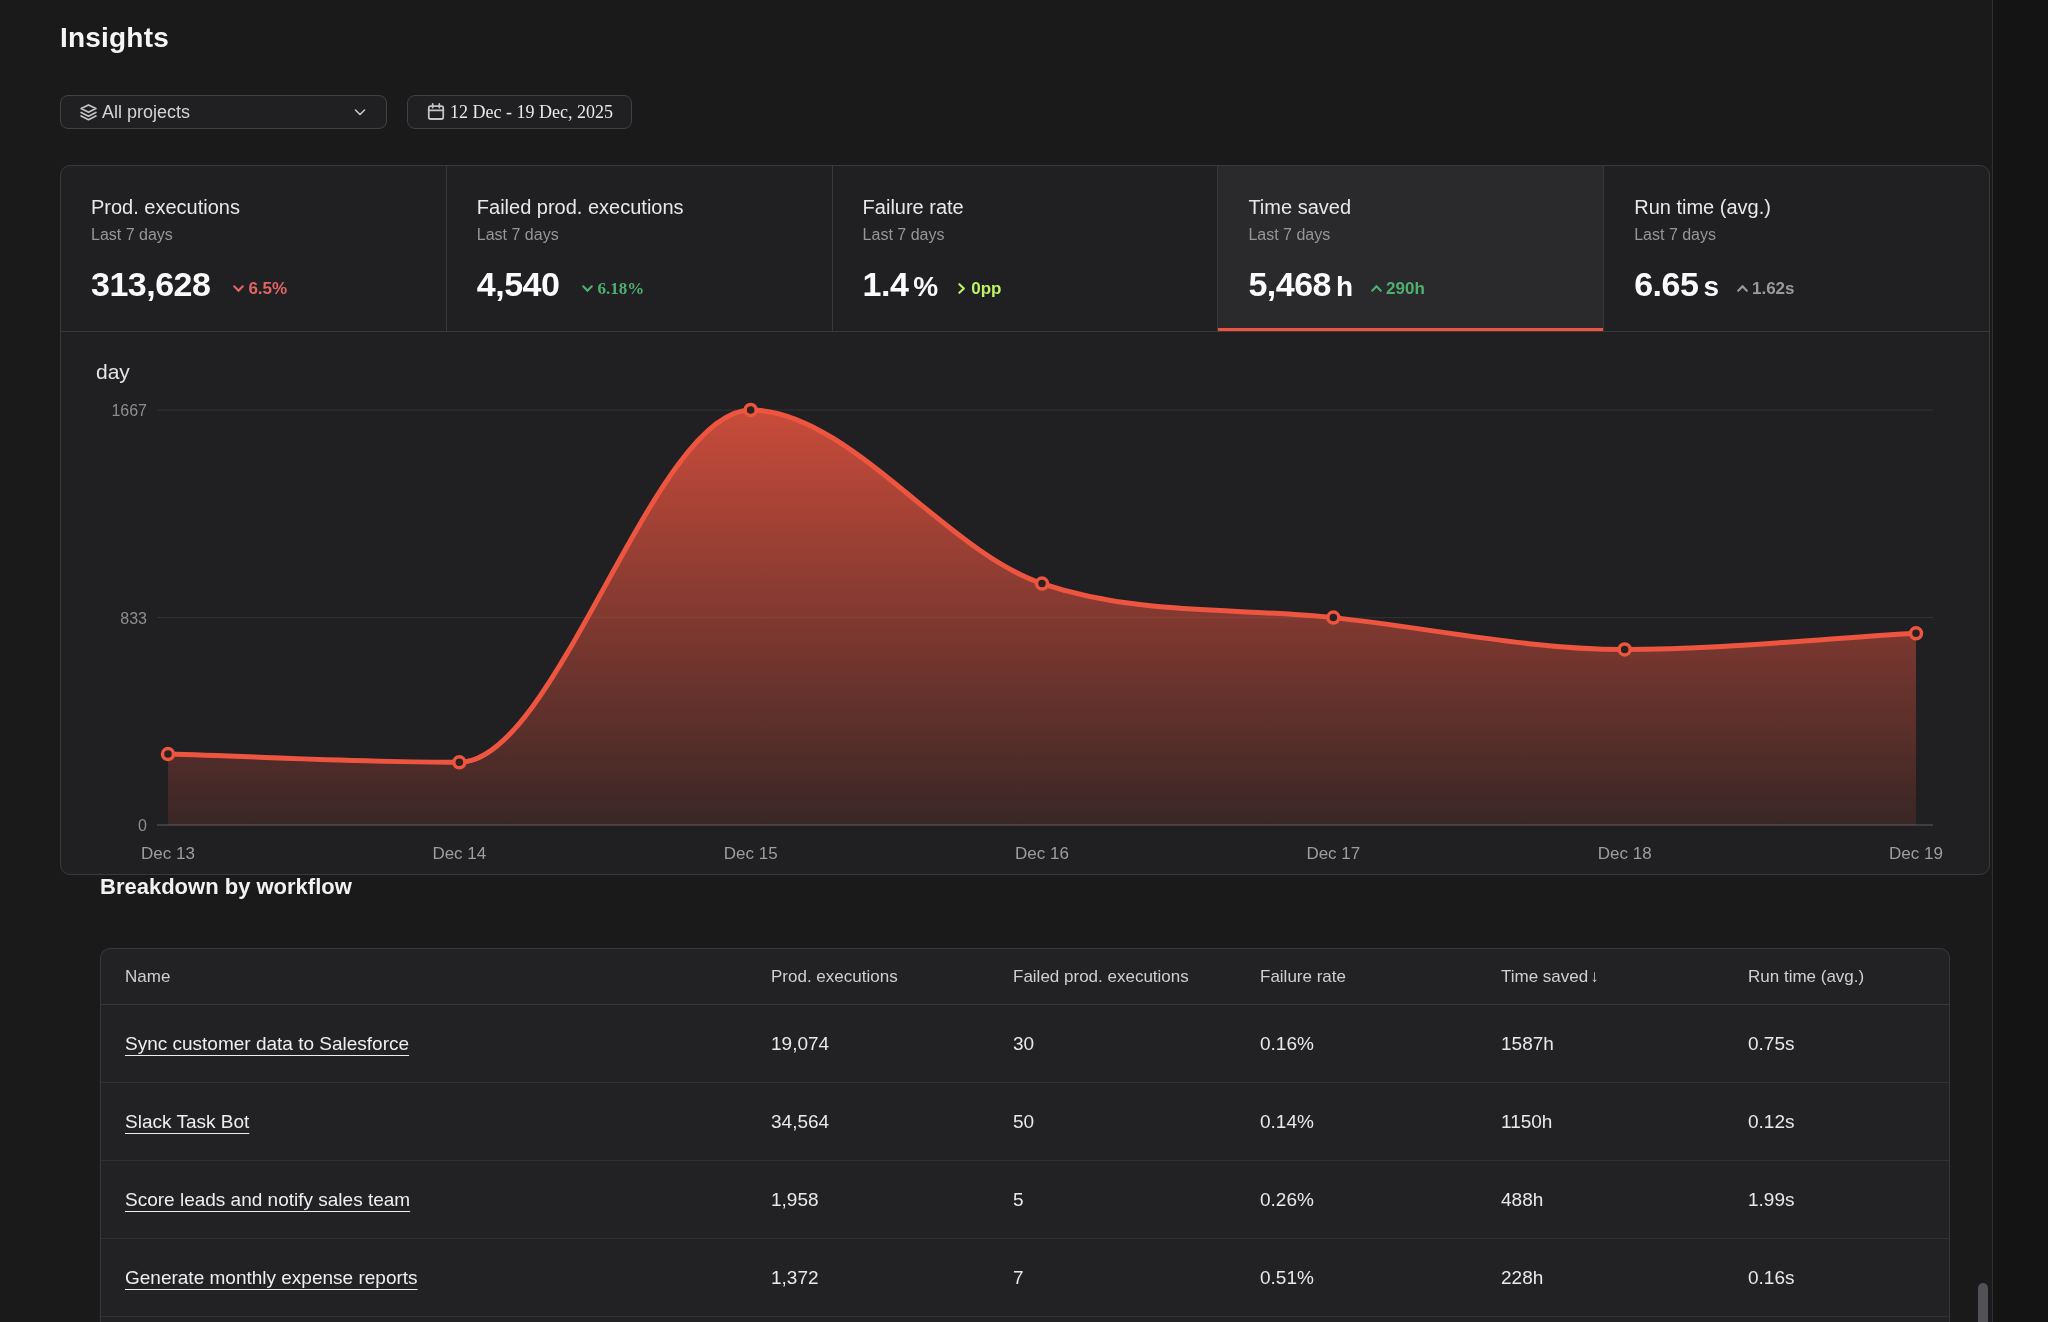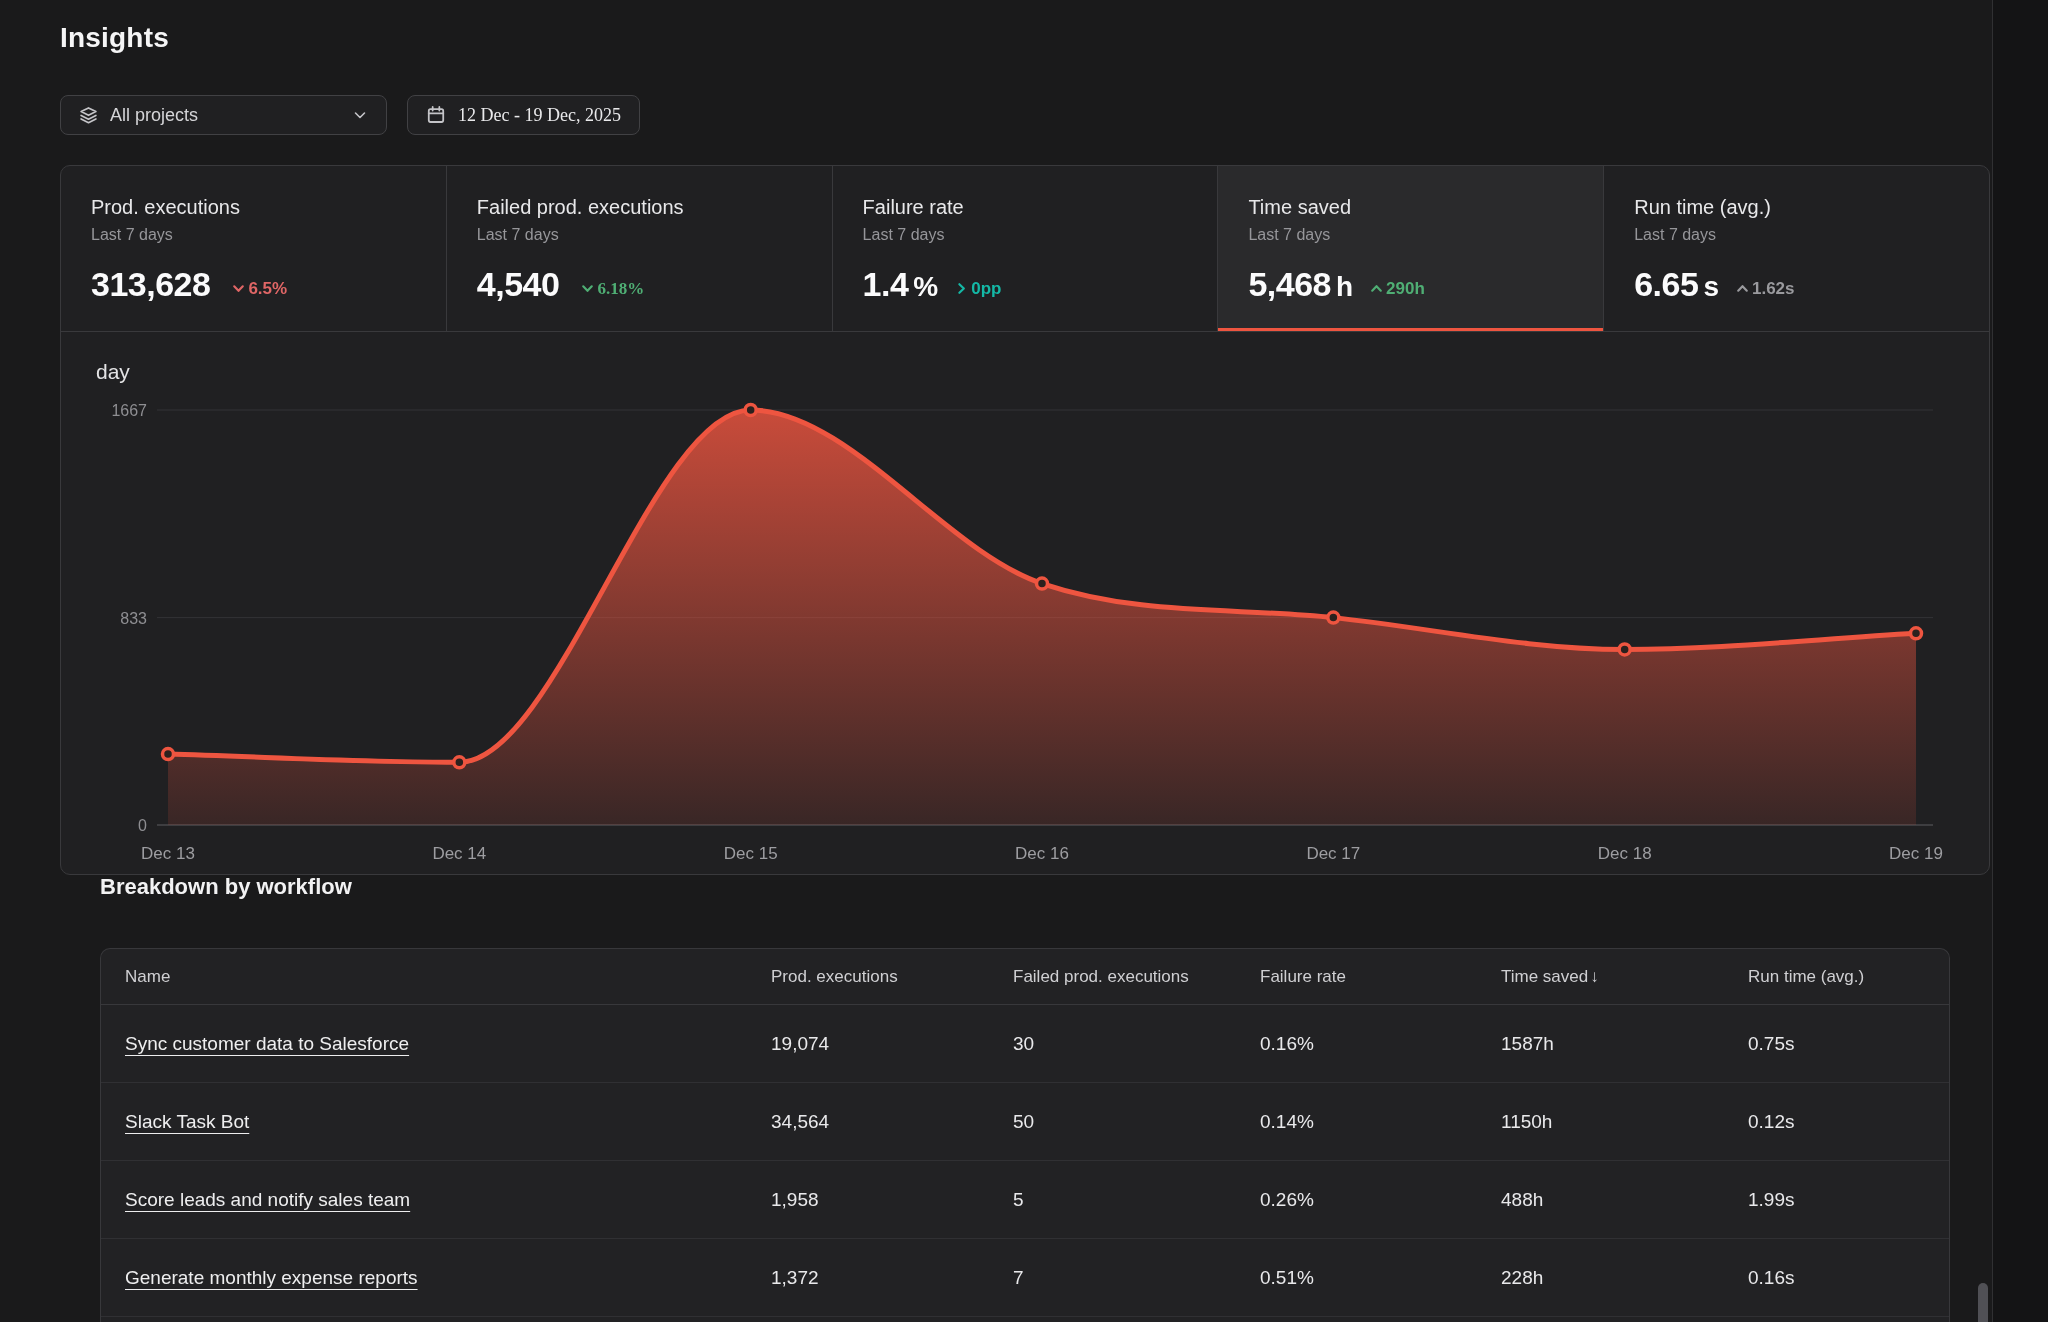--- a/index.html
+++ b/index.html
@@ -11,21 +11,21 @@
     position:relative;
   }
   .right-strip { position:absolute; left:1992px; top:0; width:56px; height:1322px;
     background:#141415; border-left:1px solid #303032; }
   .scroll-thumb { position:absolute; left:1978px; top:1283px; width:10px; height:60px;
     background:#505055; border-radius:5px; }
 
   .page-title { position:absolute; left:60px; top:22px; font-size:28px; font-weight:700; color:#f5f5f6; letter-spacing:0.2px; }
 
   .filter-row { position:absolute; left:60px; top:95px; height:50px; display:flex; gap:20px; }
-  .pill { height:40px; display:flex; align-items:center; gap:12px; padding:0 18px;
+  .pill { height:34px; display:flex; align-items:center; gap:4px; padding:0 18px;
     background:#202022; border:1px solid #414144; border-radius:8px; cursor:pointer; }
   .pill-label { font-size:18px; color:#d4d4d7; }
   .pill .spacer { flex:1; }
   .project-pill { width:327px; }
   .date-pill { }
   .icon { display:inline-flex; align-items:center; justify-content:center; }
   .icon svg { stroke:#c4c4c8; fill:none; stroke-width:1.6; stroke-linecap:round; stroke-linejoin:round; }
 
   
   .panel { position:absolute; left:60px; top:165px; width:1930px; height:710px;
@@ -134,21 +134,21 @@
         </span>
       </div>
     </div>
 
     <div class="card">
       <div class="card-title">Failure rate</div>
       <div class="card-sub">Last 7 days</div>
       <div class="card-value-row">
         <span class="card-value">1.4</span>
           <span class="card-unit">%</span>
-        <span class="card-delta" style="color: #14b8a6;">
+        <span class="card-delta" style="color: #bef264;">
           <svg width="15" height="15" viewBox="0 0 14 14">
               <path d="M5 3 L9.2 7 5 11"></path>
             </svg>
           <span>0pp</span>
         </span>
       </div>
     </div>
 
     <div class="card sel">
       <div class="card-title">Time saved</div>

